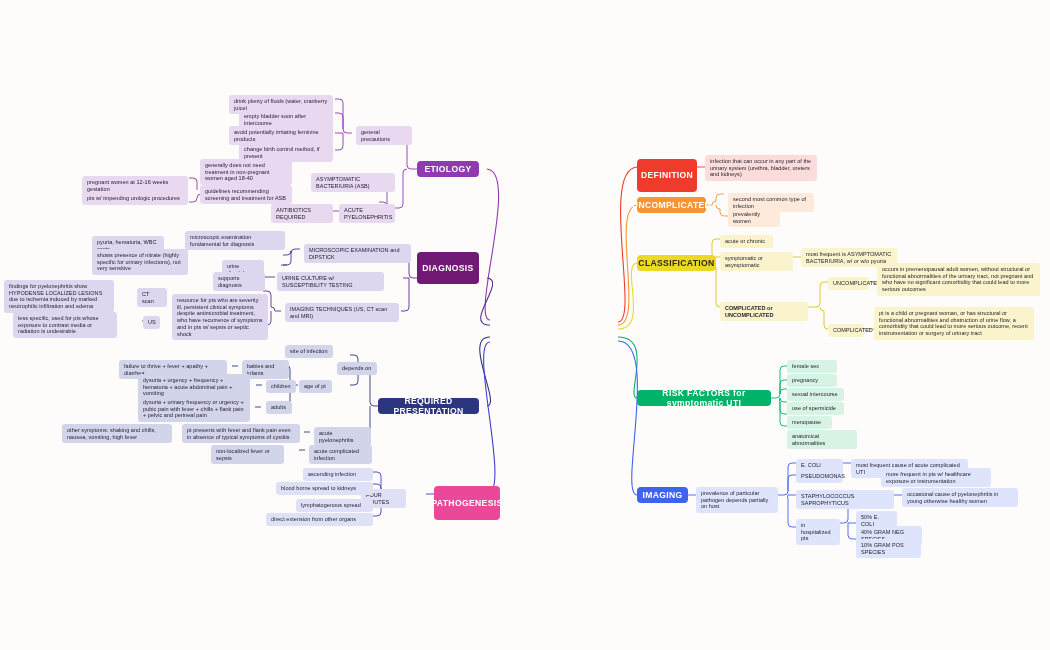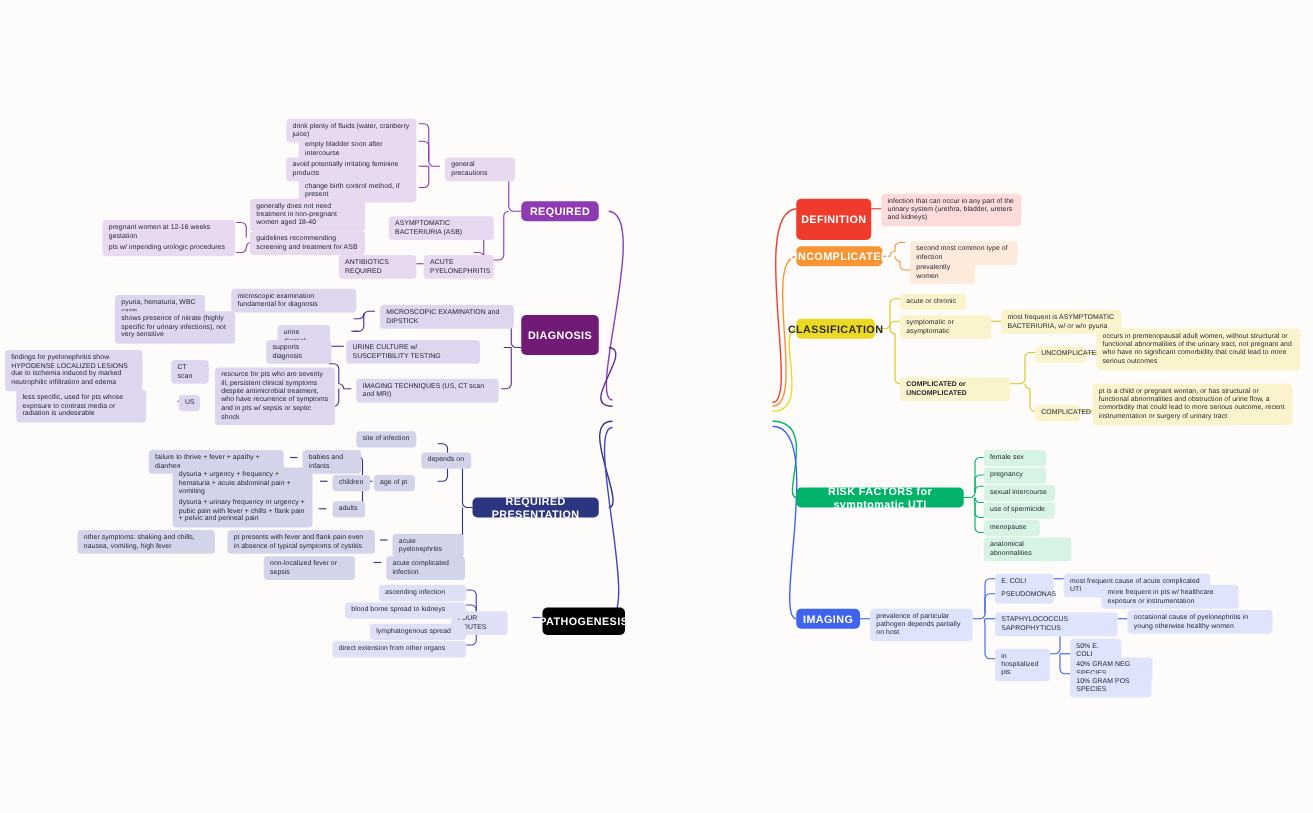--- a/index.html
+++ b/index.html
@@ -147,21 +147,21 @@
 </svg>
 
 
 <div class="node main" style="left:637px;top:159px;width:60px;height:33px;background:#ef3b2c;">DEFINITION</div>
 <div class="node leaf" style="left:705px;top:155px;width:112px;background:#fbdcdb;">infection that can occur in any part of the urinary system (urethra, bladder, ureters and kidneys)</div>
 
 <div class="node main" style="left:637px;top:197px;width:69px;height:16px;background:#f79433;">UNCOMPLICATED</div>
 <div class="node leaf" style="left:728px;top:193px;width:86px;background:#fdeadb;">second most common type of infection</div>
 <div class="node leaf" style="left:728px;top:208px;width:52px;background:#fdeadb;">prevalently women</div>
 
-<div class="node main" style="left:637px;top:255px;width:63px;height:16px;background:#ecd925;color:#2b2a1a;">CLASSIFICATION</div>
+<div class="node main" style="left:637px;top:255px;width:79px;height:16px;background:#ecd925;color:#2b2a1a;">CLASSIFICATION</div>
 <div class="node leaf" style="left:720px;top:235px;width:53px;background:#faf3cc;">acute or chronic</div>
 <div class="node leaf" style="left:720px;top:252px;width:73px;background:#faf3cc;">symptomatic or asymptomatic</div>
 <div class="node leaf" style="left:801px;top:248px;width:96px;background:#faf3cc;">most frequent is ASYMPTOMATIC BACTERIURIA, w/ or w/o pyuria</div>
 <div class="node leaf bold" style="left:720px;top:302px;width:88px;background:#faf3cc;">COMPLICATED or UNCOMPLICATED</div>
 <div class="node leaf" style="left:828px;top:277px;width:41px;background:#faf3cc;">UNCOMPLICATED</div>
 <div class="node leaf" style="left:877px;top:263px;width:163px;background:#faf3cc;">occurs in premenopausal adult women, without structural or functional abnormalities of the urinary tract, not pregnant and who have no significant comorbidity that could lead to more serious outcomes</div>
 <div class="node leaf" style="left:828px;top:324px;width:36px;background:#faf3cc;">COMPLICATED</div>
 <div class="node leaf" style="left:874px;top:307px;width:160px;background:#faf3cc;">pt is a child or pregnant woman, or has structural or functional abnormalities and obstruction of urine flow, a comorbidity that could lead to more serious outcome, recent instrumentation or surgery of urinary tract</div>
 
 <div class="node main" style="left:637px;top:390px;width:134px;height:16px;background:#00b368;">RISK FACTORS for symptomatic UTI</div>
@@ -182,21 +182,21 @@
 <div class="node leaf" style="left:881px;top:468px;width:110px;background:#dee4fb;">more frequent in pts w/ healthcare exposure or instrumentation</div>
 
 <div class="node leaf" style="left:796px;top:490px;width:98px;background:#dee4fb;">STAPHYLOCOCCUS SAPROPHYTICUS</div>
 <div class="node leaf" style="left:902px;top:488px;width:116px;background:#dee4fb;">occasional cause of pyelonephritis in young otherwise healthy women</div>
 
 <div class="node leaf" style="left:796px;top:519px;width:44px;background:#dee4fb;">in hospitalized pts</div>
 <div class="node leaf" style="left:856px;top:511px;width:41px;background:#dee4fb;">50% E. COLI</div>
 <div class="node leaf" style="left:856px;top:526px;width:66px;background:#dee4fb;">40% GRAM NEG SPECIES</div>
 <div class="node leaf" style="left:856px;top:539px;width:65px;background:#dee4fb;">10% GRAM POS SPECIES</div>
 
-<div class="node main" style="left:417px;top:161px;width:62px;height:16px;background:#8e3ab0;">REQUIRED</div>
+<div class="node main" style="left:417px;top:161px;width:62px;height:16px;background:#8e3ab0;">ETIOLOGY</div>
 
 <div class="node leaf" style="left:356px;top:126px;width:56px;background:#e8d8f0;">general precautions</div>
 <div class="node leaf" style="left:229px;top:95px;width:104px;background:#e8d8f0;">drink plenty of fluids (water, cranberry juice)</div>
 <div class="node leaf" style="left:239px;top:110px;width:94px;background:#e8d8f0;">empty bladder soon after intercourse</div>
 <div class="node leaf" style="left:229px;top:126px;width:104px;background:#e8d8f0;">avoid potentially irritating feminine products</div>
 <div class="node leaf" style="left:239px;top:143px;width:94px;background:#e8d8f0;">change birth control method, if present</div>
 
 <div class="node leaf" style="left:311px;top:173px;width:84px;background:#e8d8f0;">ASYMPTOMATIC BACTERIURIA (ASB)</div>
 <div class="node leaf" style="left:200px;top:159px;width:92px;background:#e8d8f0;">generally does not need treatment in non-pregnant women aged 18-40</div>
 <div class="node leaf" style="left:200px;top:185px;width:92px;background:#e8d8f0;">guidelines recommending screening and treatment for ASB</div>
@@ -239,20 +239,20 @@
 <div class="node leaf" style="left:266px;top:401px;width:26px;background:#d2d5ea;">adults</div>
 <div class="node leaf" style="left:138px;top:396px;width:112px;background:#d2d5ea;">dysuria + urinary frequency or urgency + pubic pain with fever + chills + flank pain + pelvic and perineal pain</div>
 
 <div class="node leaf" style="left:314px;top:427px;width:57px;background:#d2d5ea;">acute pyelonephritis</div>
 <div class="node leaf" style="left:182px;top:424px;width:118px;background:#d2d5ea;">pt presents with fever and flank pain even in absence of typical symptoms of cystitis</div>
 <div class="node leaf" style="left:62px;top:424px;width:110px;background:#d2d5ea;">other symptoms: shaking and chills, nausea, vomiting, high fever</div>
 
 <div class="node leaf" style="left:309px;top:445px;width:63px;background:#d2d5ea;">acute complicated infection</div>
 <div class="node leaf" style="left:211px;top:445px;width:73px;background:#d2d5ea;">non-localized fever or sepsis</div>
 
-<div class="node main" style="left:434px;top:486px;width:66px;height:22px;background:#000000;">PATHOGENESIS</div>
+<div class="node main" style="left:434px;top:486px;width:66px;height:34px;background:#ec4899;">PATHOGENESIS</div>
 <div class="node leaf" style="left:361px;top:489px;width:45px;background:#dee0f5;">FOUR ROUTES</div>
 <div class="node leaf" style="left:303px;top:468px;width:70px;background:#dee0f5;">ascending infection</div>
 <div class="node leaf" style="left:276px;top:482px;width:97px;background:#dee0f5;">blood borne spread to kidneys</div>
 <div class="node leaf" style="left:296px;top:499px;width:77px;background:#dee0f5;">lymphatogenous spread</div>
 <div class="node leaf" style="left:266px;top:513px;width:107px;background:#dee0f5;">direct extension from other organs</div>
 
 </div>
 
 </body></html>

